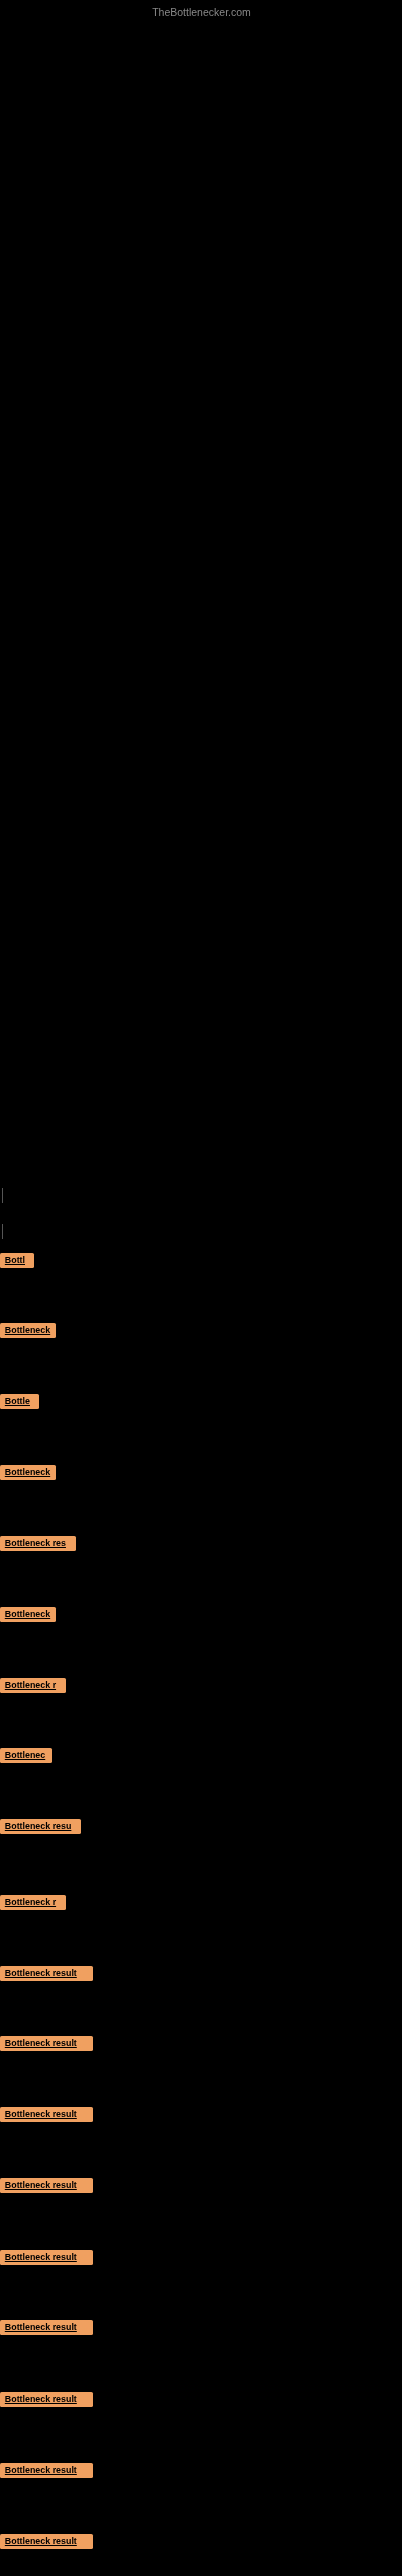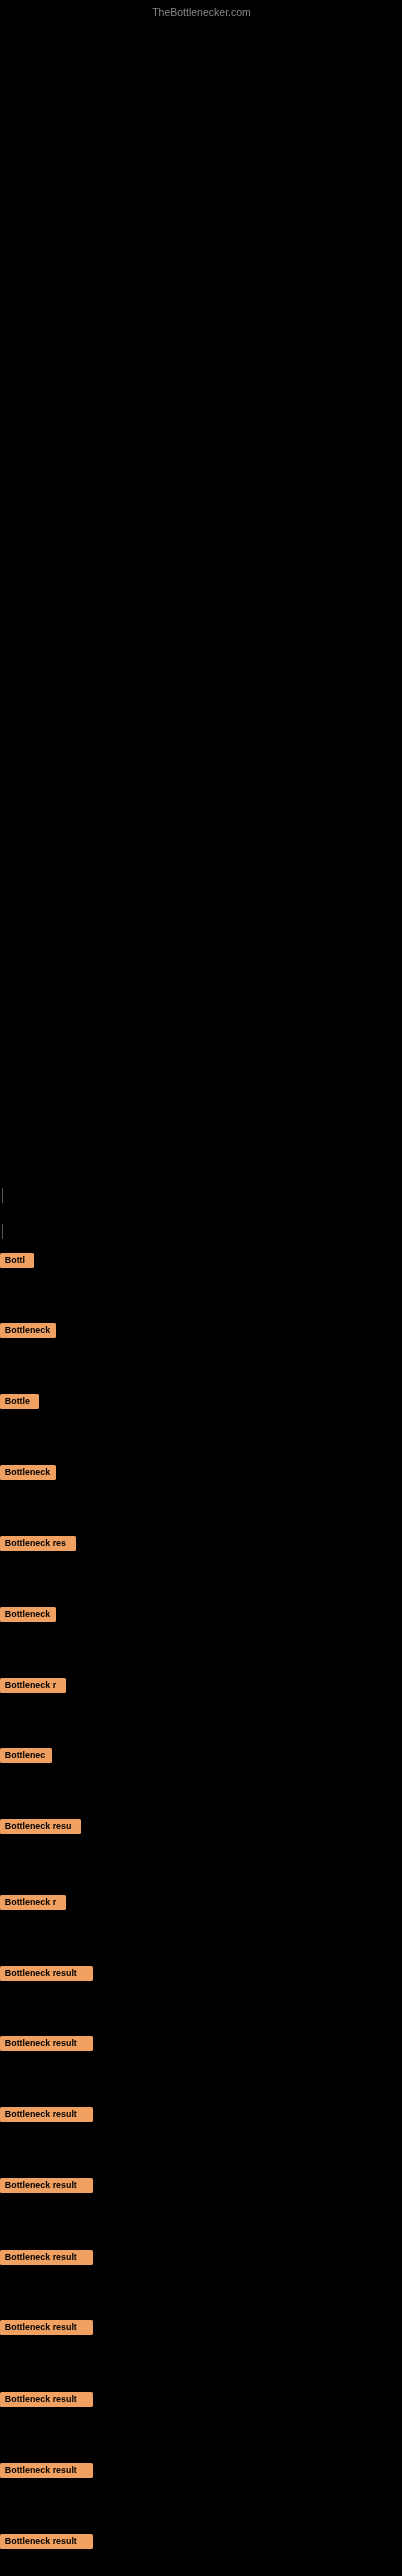--- a/index.html
+++ b/index.html
@@ -30,20 +30,21 @@
       position: absolute;
       background-color: #f0a060;
       color: #000000;
       font-size: 8.9px;
       font-weight: bold;
       padding: 2.4px 4.8px;
       border-radius: 1.6px;
       white-space: nowrap;
       overflow: hidden;
       text-overflow: ellipsis;
+      text-decoration: underline;
     }
 
     .cursor-line {
       position: absolute;
       left: 1.6px;
       width: 1.6px;
       height: 14.5px;
       background-color: #555555;
     }
   </style>

